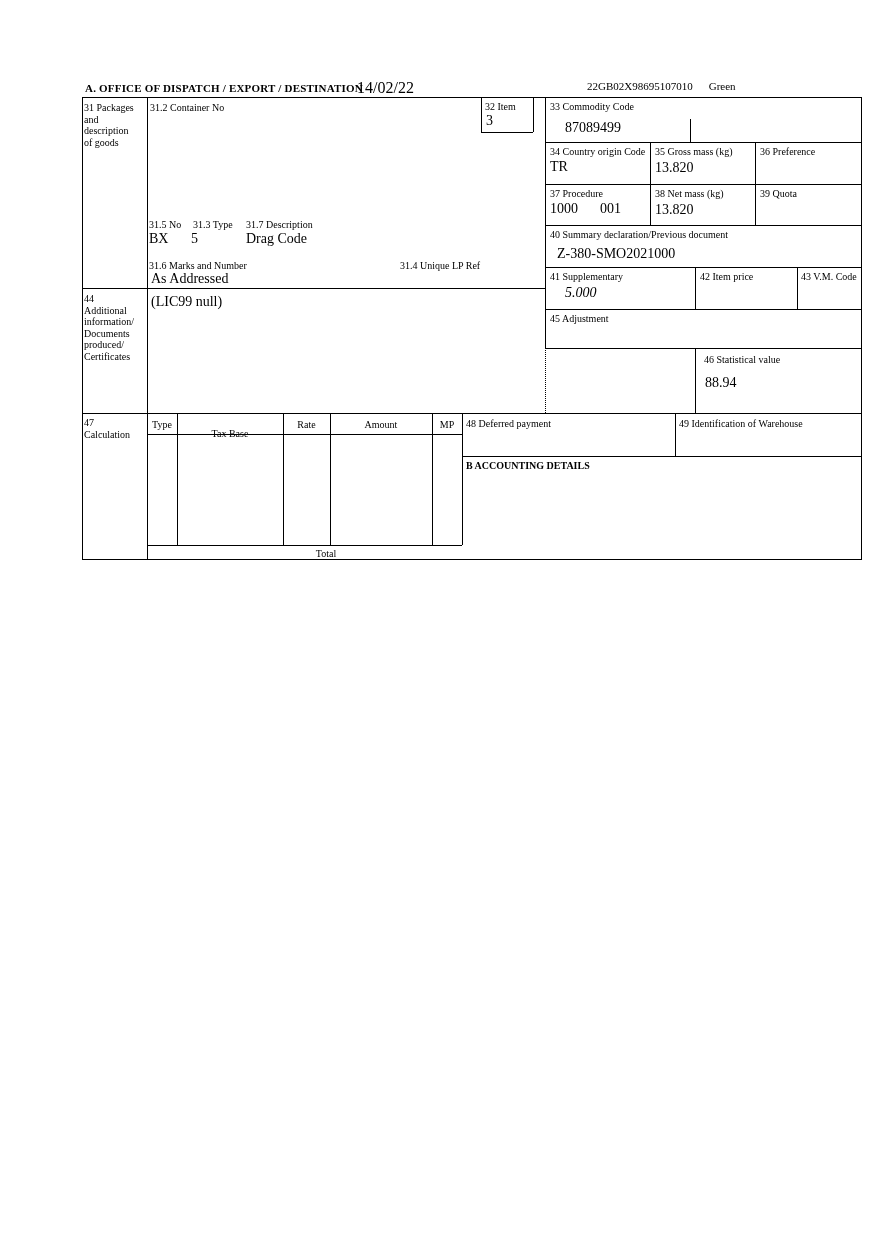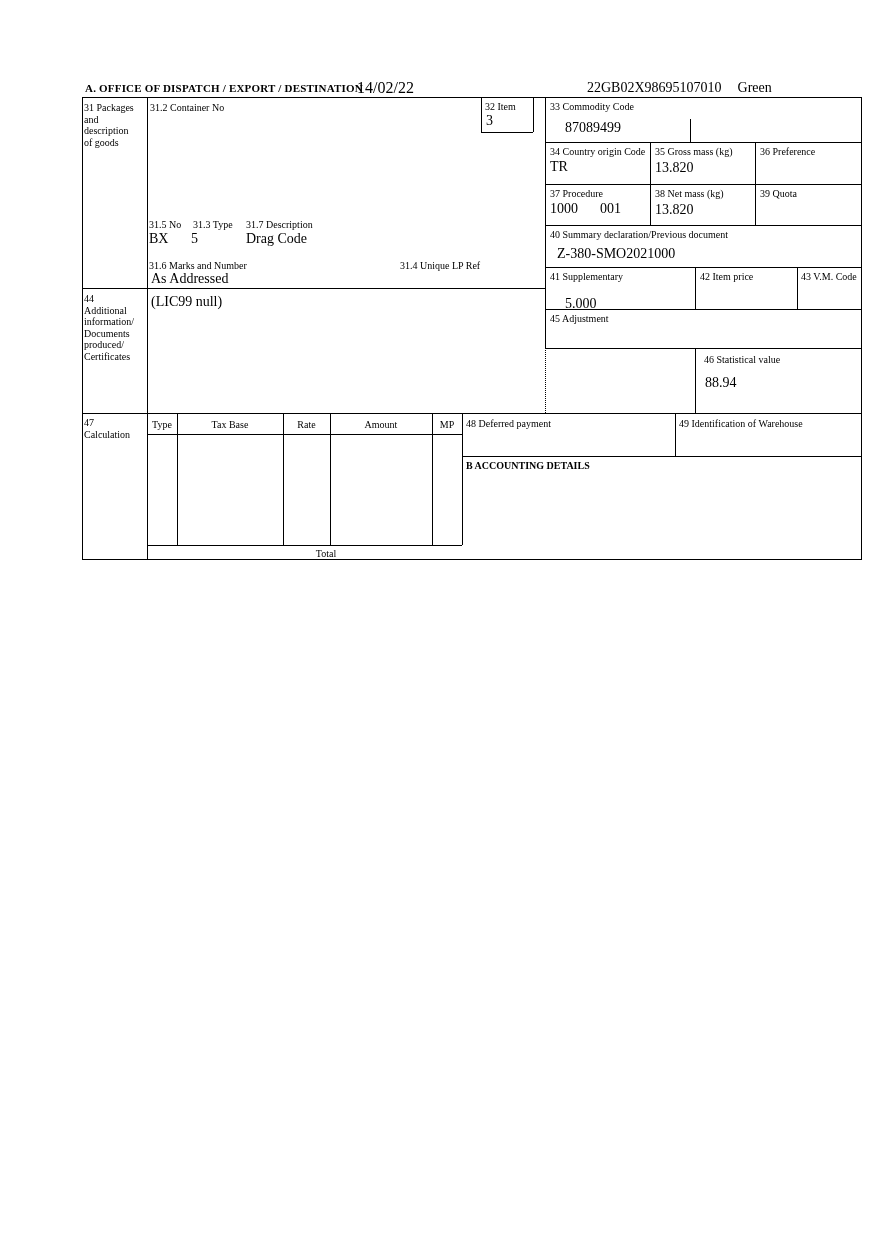--- a/index.html
+++ b/index.html
@@ -17,21 +17,21 @@
   .th { position:absolute; font-size:10px; line-height:12px; text-align:center; }
   .bold { font-weight:bold; }
 </style>
 </head>
 <body>
 
 <div class="page">
 
   <div class="hdr-a" style="left:85px; top:82px;">A.  OFFICE OF DISPATCH / EXPORT / DESTINATION</div>
   <div class="hdr-val" style="left:357px; top:79px;">14/02/22</div>
-  <div class="hdr-val" style="left:587px; top:80px; font-size:14px;">
+  <div class="hdr-val" style="left:587px; top:80px; font-size:11px;">
     <span>22GB02X98695107010</span><span style="margin-left:16px;">Green</span>
   </div>
 
   <div class="hl" style="top:97px;  left:82px;  width:780px;"></div>
   <div class="hl" style="top:559px; left:82px;  width:780px;"></div>
   <div class="vl" style="left:82px;  top:97px; height:463px;"></div>
   <div class="vl" style="left:861px; top:97px; height:463px;"></div>
 
   <div class="vl" style="left:147px; top:97px; height:463px;"></div>
 
@@ -105,41 +105,41 @@
     <span>1000</span><span style="margin-left:22px;">001</span>
   </div>
   <div class="lbl" style="left:655px; top:188px;">38 Net mass (kg)</div>
   <div class="val" style="left:655px; top:202px;">13.820</div>
   <div class="lbl" style="left:760px; top:188px;">39 Quota</div>
 
   <div class="lbl" style="left:550px; top:229px;">40 Summary declaration/Previous document</div>
   <div class="val" style="left:557px; top:246px;">Z-380-SMO2021000</div>
 
   <div class="lbl" style="left:550px; top:271px;">41 Supplementary</div>
-  <div class="val" style="left:565px; top:296px;">5.000</div>
+  <div class="val" style="left:565px; top:285px;font-style:italic;">5.000</div>
   <div class="lbl" style="left:700px; top:271px;">42 Item price</div>
   <div class="lbl" style="left:801px; top:271px;">43 V.M. Code</div>
 
   <div class="lbl pre" style="left:84px; top:293px; line-height:11.5px;">44
 Additional
 information/
 Documents
 produced/
 Certificates</div>
   <div class="val" style="left:151px; top:294px;">(LIC99 null)</div>
 
   <div class="lbl" style="left:550px; top:313px;">45 Adjustment</div>
 
   <div class="lbl" style="left:704px; top:354px;">46 Statistical value</div>
   <div class="val" style="left:705px; top:375px;">88.94</div>
 
   <div class="lbl pre" style="left:84px; top:417px; line-height:11.5px;">47
 Calculation</div>
   <div class="th" style="left:147px; top:419px; width:30px;">Type</div>
-  <div class="th" style="left:177px; top:419px; width:106px;">Tax Base</div>
+  <div class="th" style="left:177px; top:428px; width:106px;">Tax Base</div>
   <div class="th" style="left:283px; top:419px; width:47px;">Rate</div>
   <div class="th" style="left:330px; top:419px; width:102px;">Amount</div>
   <div class="th" style="left:432px; top:419px; width:30px;">MP</div>
   <div class="th" style="left:276px; top:548px; width:100px;">Total</div>
 
   <div class="lbl" style="left:466px; top:418px;">48 Deferred payment</div>
   <div class="lbl" style="left:679px; top:418px;">49 Identification of Warehouse</div>
 
   <div class="lbl bold" style="left:466px; top:460px;">B ACCOUNTING DETAILS</div>
 

